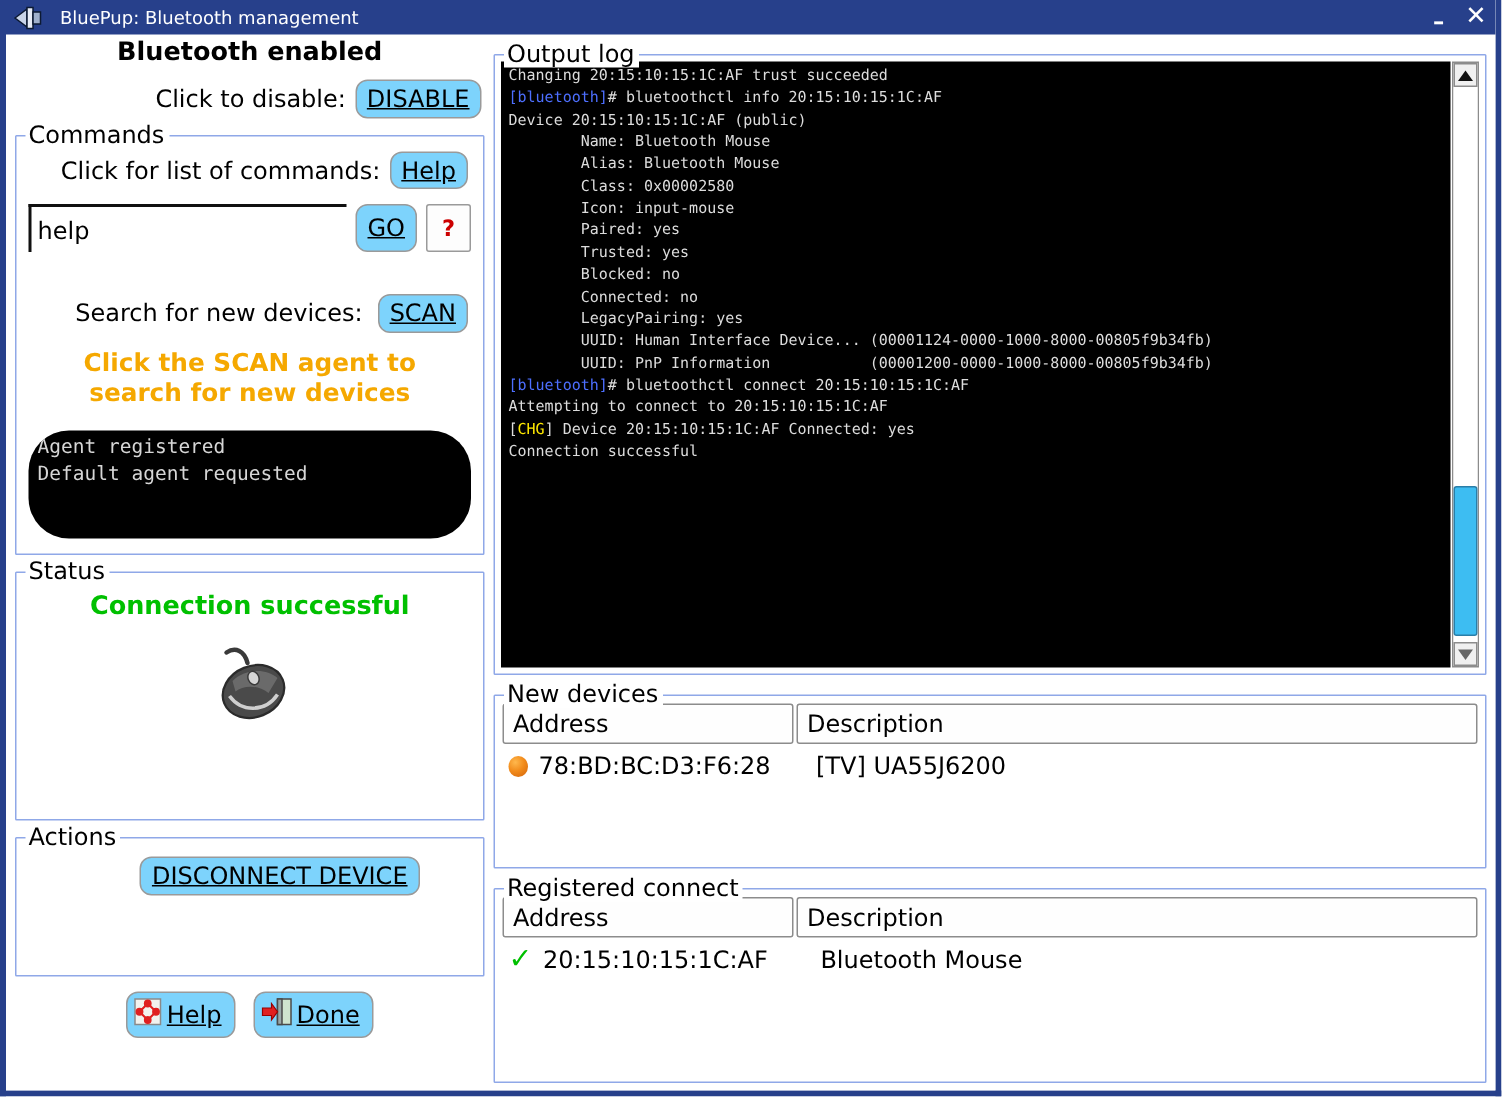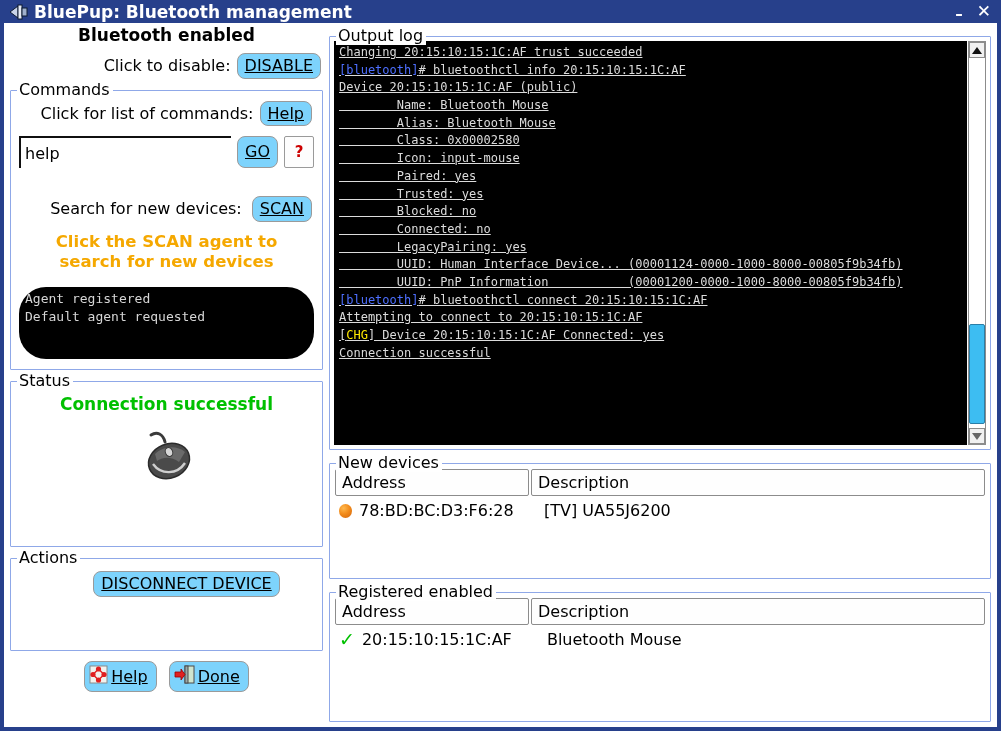--- a/index.html
+++ b/index.html
@@ -23,24 +23,24 @@
     height: 23px;
     background: #27408b;
     display: flex;
     align-items: center;
     padding: 0 4px 0 4px;
     position: relative;
   }
   .titlebar-icon { width: 22px; height: 18px; flex: 0 0 auto; display:flex; align-items:center; justify-content:center; }
   .title-text {
     color: #ffffff;
-    font-weight: bold;
-    font-size: 17px;
-    font-family: "DejaVu Sans", sans-serif;
-    margin-left: 4px;
+    font-weight: normal;
+    font-size: 12px;
+    font-family: "DejaVu Sans", sans-serif;
+    margin-left: 10px;
     white-space: nowrap;
     letter-spacing: 0px;
   }
   .titlebar-buttons {
     position: absolute; right: 6px; top: 0; height: 23px;
     display: flex; align-items: center; gap: 14px;
   }
   .tb-btn { color: #ffffff; font-size: 15px; line-height: 1; cursor: default; font-family: "DejaVu Sans", sans-serif; }
   .tb-min { font-weight: bold; position: relative; top: 3px; }
   .tb-close { font-weight: bold; font-size: 17px; }
@@ -175,24 +175,23 @@
   .log-term {
     flex: 1 1 auto;
     background: #000000;
     overflow: hidden;
     padding: 3px 4px 3px 5px;
     min-height: 0;
   }
   .log-term .line {
     color: #dcdcdc;
     font-family: "DejaVu Sans Mono", monospace;
-    font-size: 12px;
+    font-size: 10px;
     line-height: 1.475;
     white-space: pre;
-    text-decoration: underline;
   }
   .tok-blue { color: #4d6fff; }
   .tok-yellow { color: #ffe900; }
 
   .scrollbar {
     width: 18px; flex: 0 0 18px;
     background: #ffffff;
     border: 1px solid #8c8c8c;
     display: flex; flex-direction: column;
     margin-left: 1px;
@@ -400,21 +399,21 @@
           <div class="hdr-cell hdr-desc">Description</div>
         </div>
         <div class="dev-row">
           <span class="dev-bullet-orange"></span>
           <span class="dev-addr">78:BD:BC:D3:F6:28</span>
           <span class="dev-desc">[TV] UA55J6200</span>
         </div>
       </div>
 
       <div class="frame dev-frame dev-reg">
-        <span class="frame-title">Registered enabled</span>
+        <span class="frame-title">Registered connect</span>
         <div class="hdr-row">
           <div class="hdr-cell hdr-addr">Address</div>
           <div class="hdr-cell hdr-desc">Description</div>
         </div>
         <div class="dev-row">
           <span class="dev-check">✓</span>
           <span class="dev-addr">20:15:10:15:1C:AF</span>
           <span class="dev-desc">Bluetooth Mouse</span>
         </div>
       </div>

